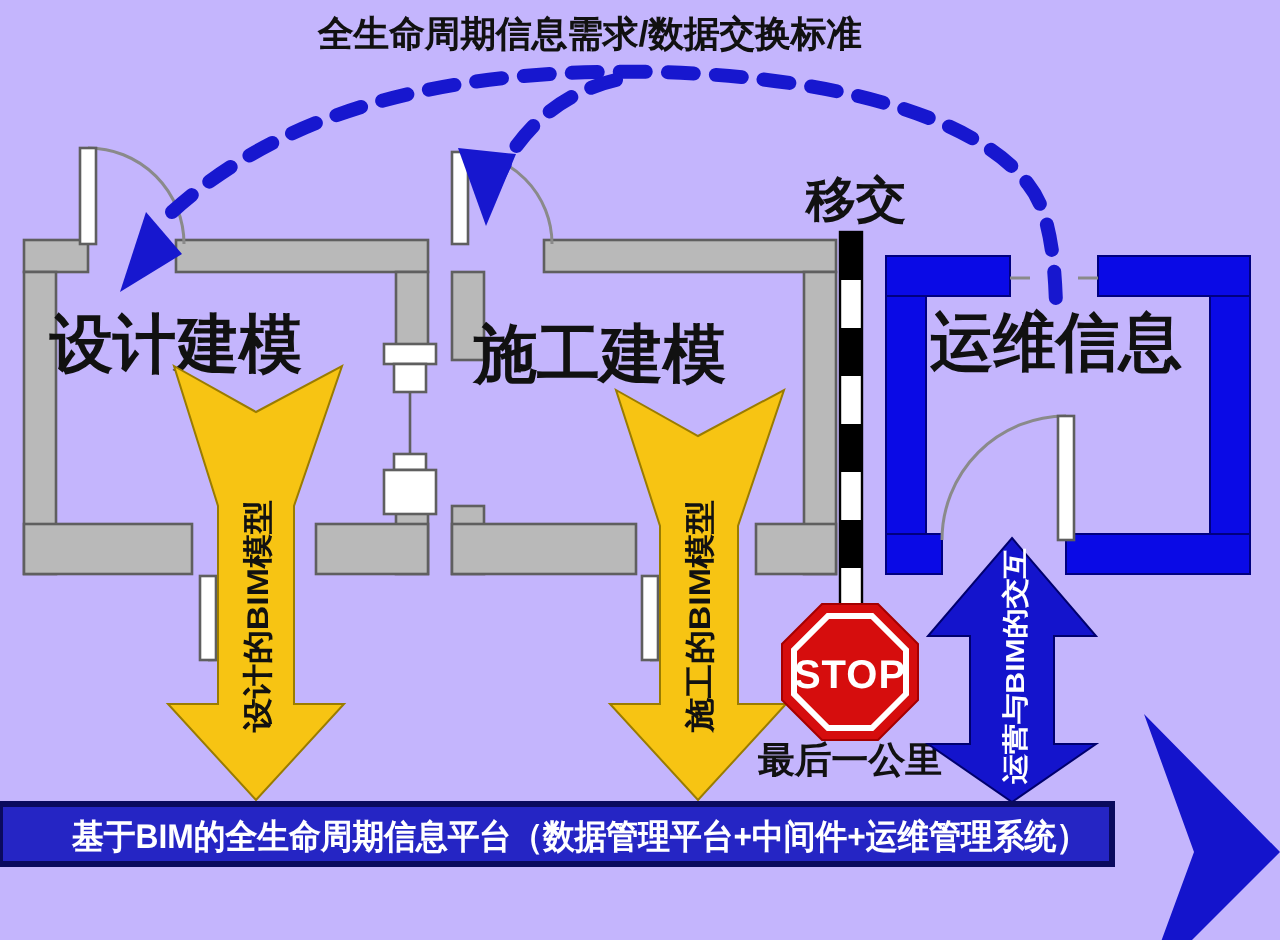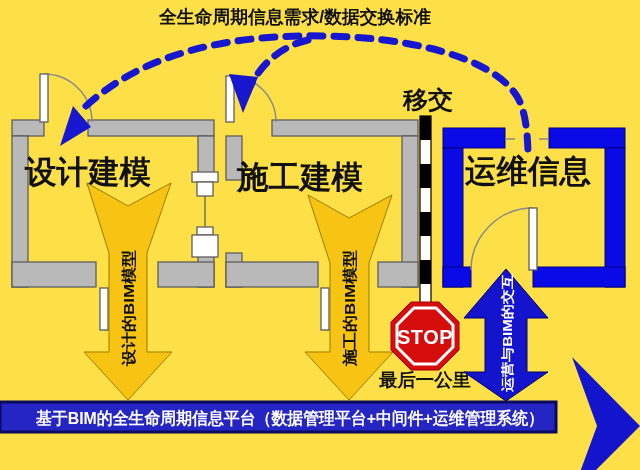--- a/index.html
+++ b/index.html
@@ -1,17 +1,17 @@
 <!DOCTYPE html>
 <html><head>
 <meta charset="utf-8">
 <style>
   html,body{margin:0;padding:0;background:#ffffff;}
   body{font-family:"Liberation Sans", sans-serif;}
-  .stage{position:relative;width:640px;height:470px;background:#fde047;overflow:hidden;}
+  .stage{position:relative;width:640px;height:470px;background:#c4b5fd;overflow:hidden;}
   svg text{font-family:"Liberation Sans", sans-serif;}
   .cjk-bold{font-weight:bold;fill:#111111;}
 </style>
 </head>
 <body>
 
 <div class="stage">
 <svg width="640" height="470" viewBox="0 0 640 470">
 
   <text x="295" y="23" text-anchor="middle" font-size="18" class="cjk-bold" textLength="272" lengthAdjust="spacingAndGlyphs">全生命周期信息需求/数据交换标准</text>

